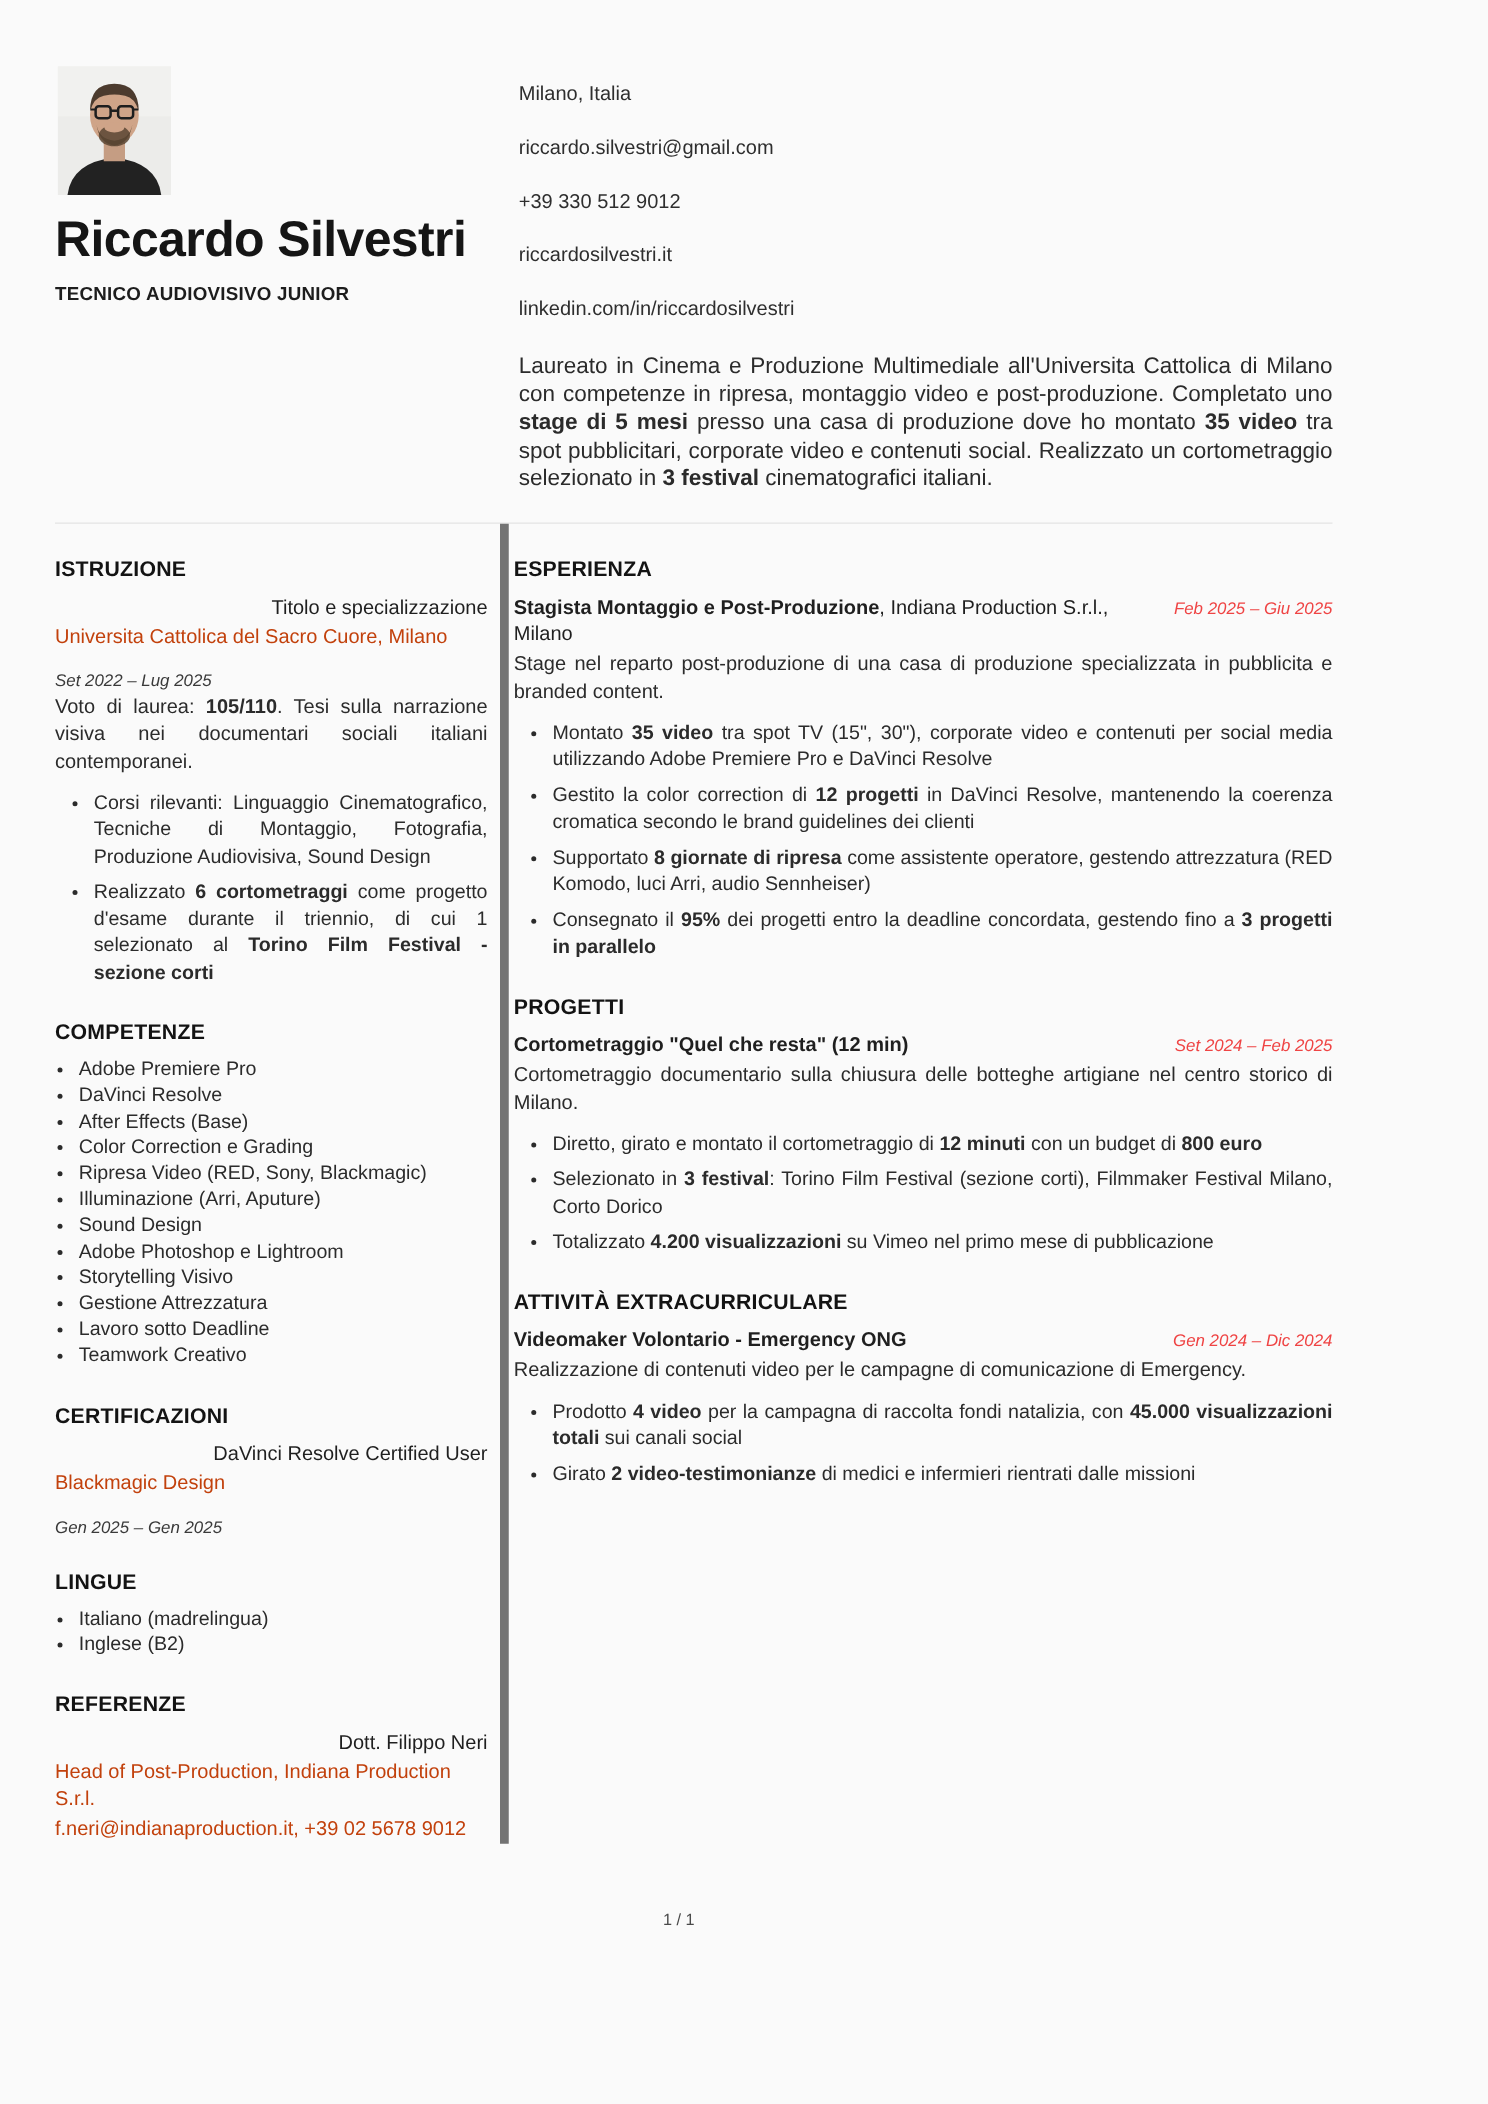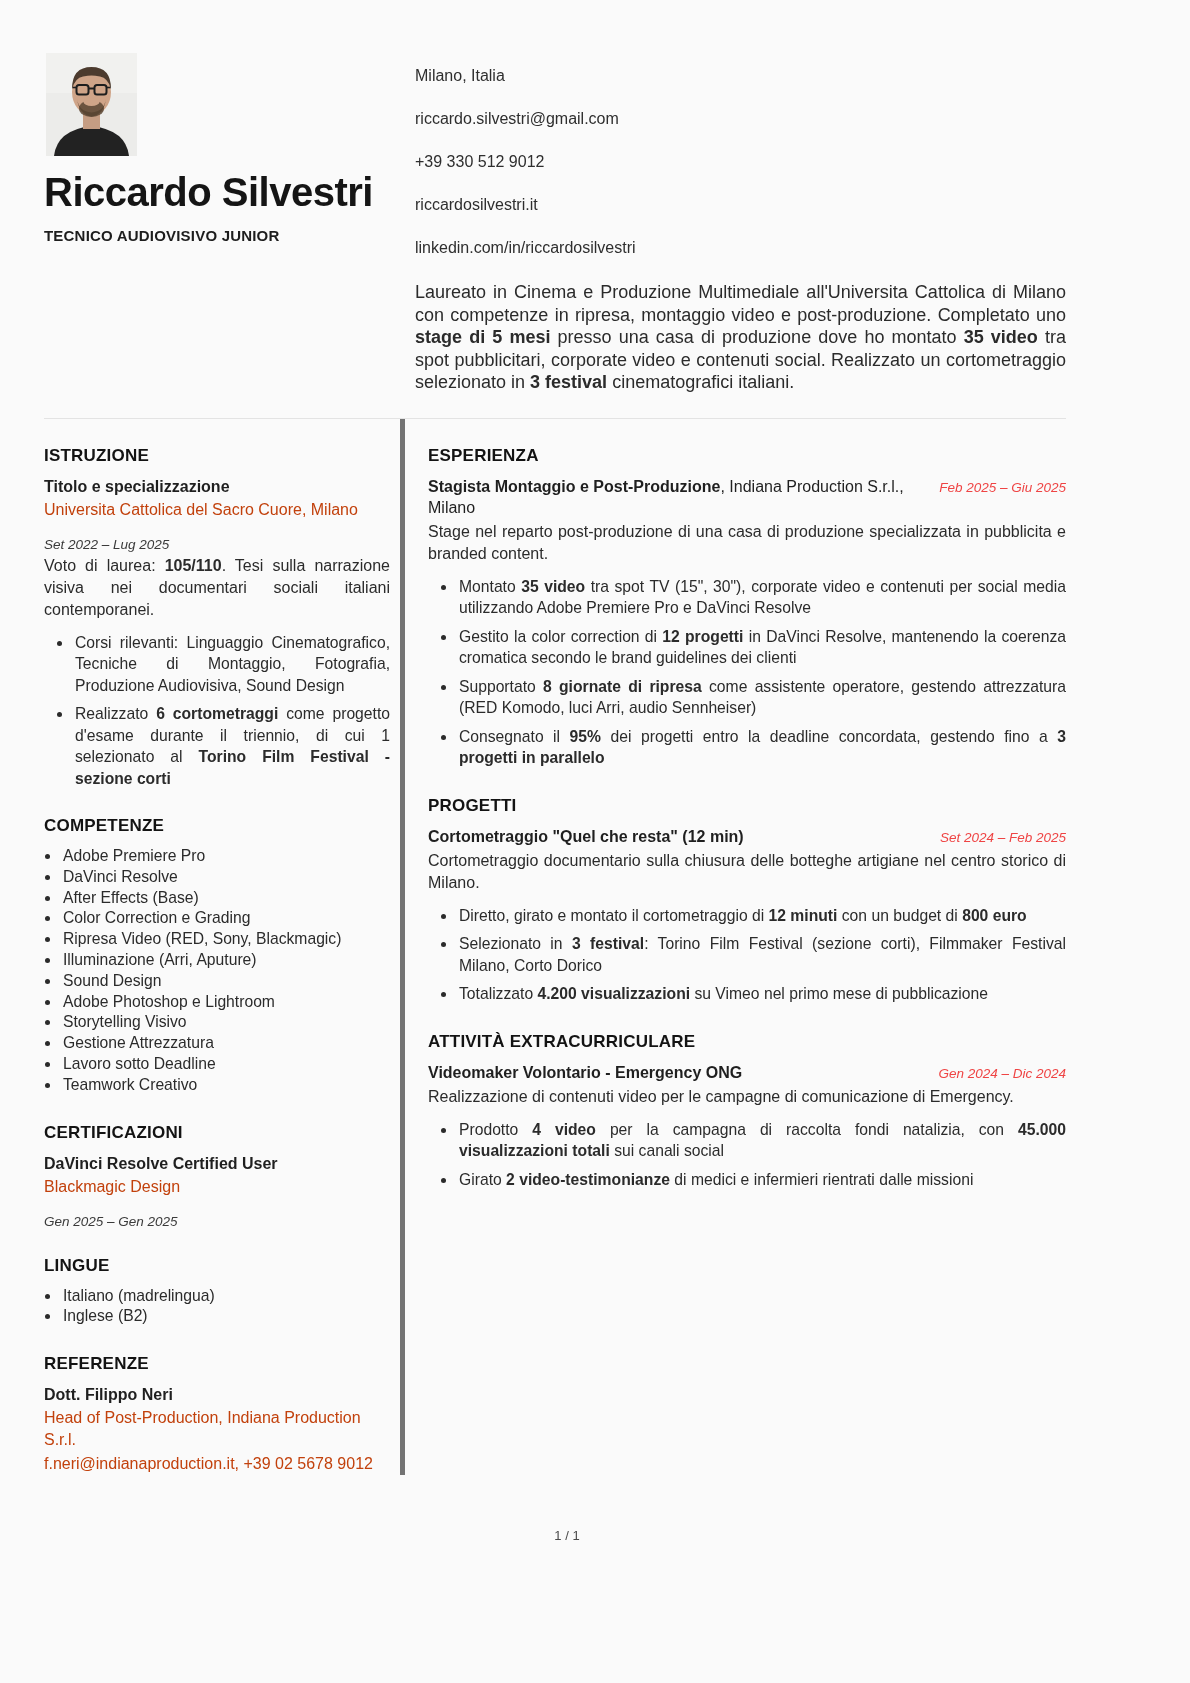--- a/index.html
+++ b/index.html
@@ -23,52 +23,52 @@
   .contact-line { font-size: 16px; line-height: 23px; color: #2e2e2e; margin-top: 20px; }
   .summary {
     margin-top: 22px; font-size: 18px; line-height: 22.5px;
     text-align: justify; color: #2b2b2b; hyphens: auto; -webkit-hyphens: auto;
   }
 
   .rule { border: none; border-top: 1px solid #e3e3e3; margin: 24px 0 0 0; }
 
   
   .columns { display: grid; grid-template-columns: 346px 1fr; align-items: stretch; }
-  .col-right { border-left: 5px solid #737373; margin-left: 10px; padding-left: 23px; }
+  .col-right { border-left: 7px solid #737373; margin-left: 10px; padding-left: 4px; }
 
   .section { margin-top: 27px; }
   .section-heading {
     font-size: 17px; font-weight: bold; color: #131313;
     letter-spacing: 0.2px; margin: 0 0 10px 0;
   }
 
   .entry-title-row { display: flex; justify-content: space-between; align-items: baseline; gap: 14px; }
   .entry-title { font-size: 16px; line-height: 21px; color: #1f1f1f; }
   .entry-date {
     font-style: italic; font-size: 13.5px; color: #ef4444;
     white-space: nowrap; flex: 0 0 auto;
   }
-  .bold { font-weight: bold; color: #1f1f1f; }
+  .bold { font-weight: normal; color: #1f1f1f; text-align: right; }
   .entry-line { font-size: 16px; line-height: 22px; color: #c2410c; margin-top: 2px; }
   .entry-date-line { font-style: italic; font-size: 13.5px; color: #3a3a3a; margin-top: 16px; }
   .entry-desc {
     font-size: 16px; line-height: 22px; text-align: justify; margin-top: 3px;
     hyphens: auto; -webkit-hyphens: auto;
   }
 
   ul.bullets { margin: 11px 0 0 0; padding-left: 29px; list-style: disc; }
   ul.bullets li {
     font-size: 15.7px; line-height: 21.5px; text-align: justify;
     margin-bottom: 7px; padding-left: 2px; hyphens: auto; -webkit-hyphens: auto;
   }
   ul.plain { margin: 6px 0 0 0; padding-left: 17px; list-style: disc; }
   ul.plain li { font-size: 15.7px; line-height: 20.8px; padding-left: 2px; }
 
   .footer {
-    position: absolute; top: 1528px; left: 56px; width: 1022px;
+    position: absolute; top: 1528px; left: 32px; width: 1022px;
     text-align: center; font-size: 13px; color: #4a4a4a;
   }
 </style>
 </head>
 <body>
 
 <div class="page">
 
   <div class="header">
     <div>

